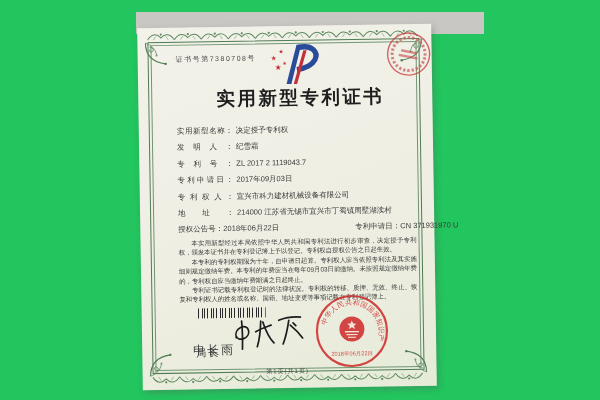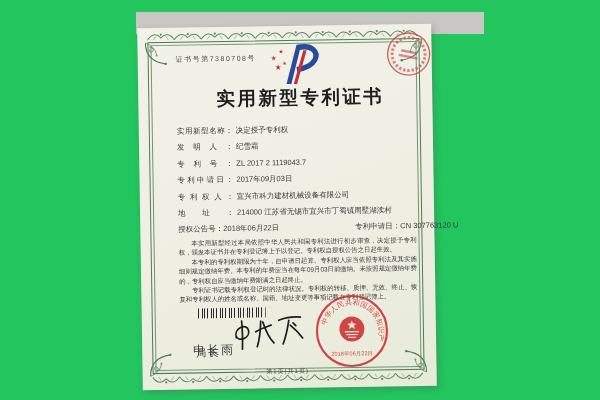--- a/index.html
+++ b/index.html
@@ -144,21 +144,21 @@
       </div>
       <div class="frow">
         <span class="flabel">专利权人：</span><span class="fvalue">宜兴市科力建材机械设备有限公司</span>
       </div>
       <div class="frow">
         <span class="flabel">地址：</span><span class="fvalue">214000 江苏省无锡市宜兴市丁蜀镇周墅湖渎村</span>
       </div>
       <div class="frow">
         <span>授权公告号：</span><span>2018年06月22日</span>
         <span class="grant-no">
-          <span>专利申请日：</span><span>CN 307763120 U</span>
+          <span>专利申请日：</span><span>CN 371931970 U</span>
         </span>
       </div>
     </div>
 
     <div class="paras">
       <p>本实用新型经过本局依照中华人民共和国专利法进行初步审查，决定授予专利权，颁发本证书并在专利登记簿上予以登记。专利权自授权公告之日起生效。</p>
       <p>本专利的专利权期限为十年，自申请日起算。专利权人应当依照专利法及其实施细则规定缴纳年费。本专利的年费应当在每年09月03日前缴纳。未按照规定缴纳年费的，专利权自应当缴纳年费期满之日起终止。</p>
       <p>专利证书记载专利权登记时的法律状况。专利权的转移、质押、无效、终止、恢复和专利权人的姓名或名称、国籍、地址变更等事项记载在专利登记簿上。</p>
     </div>
 

